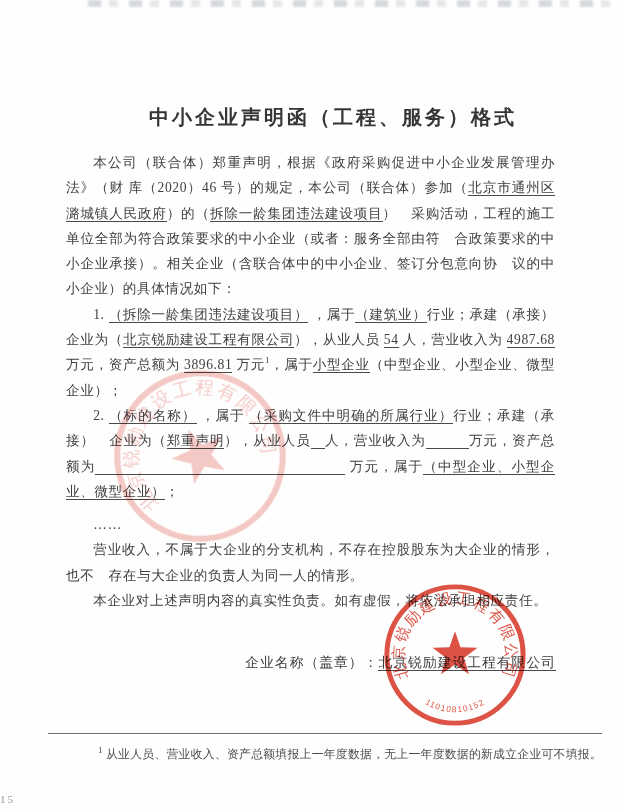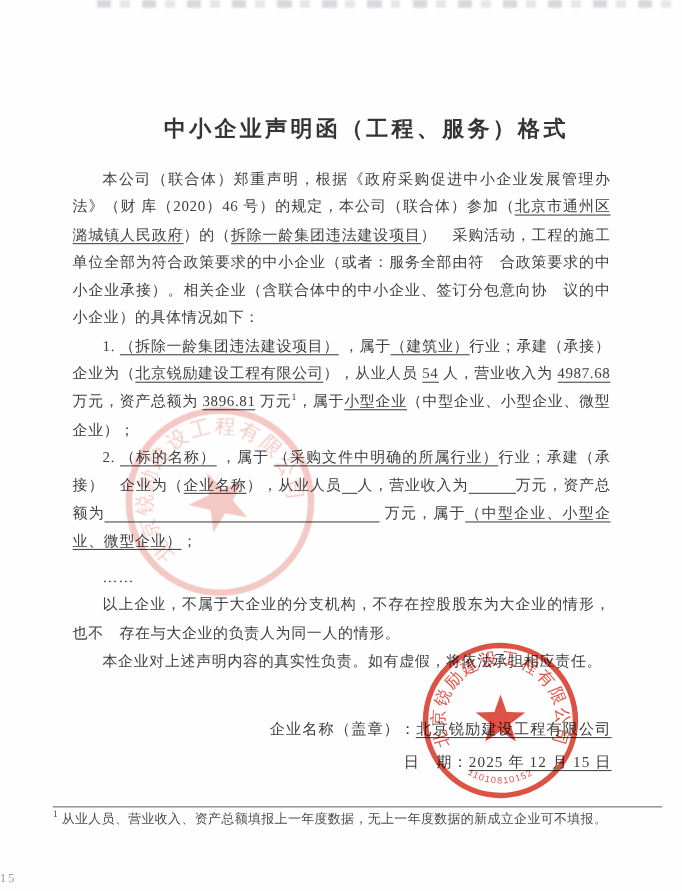--- a/index.html
+++ b/index.html
@@ -27,22 +27,22 @@
     font-size:13.6px;line-height:25.3px;text-align:justify;letter-spacing:.6px;color:#404040;font-family:Liberation Serif, serif;}
   .doc-body p{margin:0;text-indent:2em;}
   .doc-body p.ellipsis{margin-top:8px;letter-spacing:1px;}
   .u{border-bottom:1px solid #4a4a4a;}
   sup{font-size:9px;vertical-align:super;line-height:0;}
 
   .signature{position:absolute;right:64px;top:648px;text-align:right;
     font-size:13.8px;line-height:30px;letter-spacing:1px;color:#3c3c3c;margin-left:43px;}
 
   .footnote{position:absolute;left:48px;top:733px;width:554px;
-    border-top:1.2px solid #6d6d6d;padding-top:3px;
-    font-size:11.8px;letter-spacing:.3px;color:#4a4a4a;}
+    border-top:1.2px solid #6d6d6d;padding-top:13px;
+    font-size:11.8px;letter-spacing:.3px;color:#4a4a4a;text-align:right;}
 
   .page-num{position:absolute;left:0;right:0;top:793px;
     font-size:11px;color:#9a9a9a;letter-spacing:2px;}
 
   .stamp{position:absolute;pointer-events:none;mix-blend-mode:multiply;}
   .stamp-main{left:376px;top:576px;width:158px;height:158px;opacity:.88;}
   .stamp-ghost{left:104px;top:360px;width:192px;height:192px;opacity:.27;
     transform:rotate(-24deg);filter:blur(.4px);}
 </style>
 </head>
@@ -51,29 +51,28 @@
 <div class="page">
 
   <div class="scan-strip"></div>
 
 
   <div class="doc-title">中小企业声明函（工程、服务）格式</div>
 
   <div class="doc-body">
       <p><span>本公司（联合体）郑重声明，根据《政府采购促进中小企业发展管理办法》（财 库（2020）46 号）的规定，本公司（联合体）参加（</span><span class="u">北京市通州区潞城镇人民政府</span><span>）的（</span><span class="u">拆除一龄集团违法建设项目</span><span>）　采购活动，工程的施工单位全部为符合政策要求的中小企业（或者：服务全部由符　合政策要求的中小企业承接）。相关企业（含联合体中的中小企业、签订分包意向协　议的中小企业）的具体情况如下：</span></p>
       <p><span>1. </span><span class="u">（拆除一龄集团违法建设项目）</span><span> ，属于</span><span class="u">（建筑业）</span><span>行业；承建（承接）　企业为（</span><span class="u">北京锐励建设工程有限公司</span><span>），从业人员 </span><span class="u">54</span><span> 人，营业收入为 </span><span class="u">4987.68</span><span> 万元，资产总额为 </span><span class="u">3896.81</span><span> 万元</span><sup>1</sup><span>，属于</span><span class="u">小型企业</span><span>（中型企业、小型企业、微型企业）；</span></p>
-      <p><span>2. </span><span class="u">（标的名称）</span><span> ，属于 </span><span class="u">（采购文件中明确的所属行业）</span><span>行业；承建（承接）　企业为（</span><span class="u">企业名称</span><span>），从业人员</span><span class="u">　</span><span>人，营业收入为</span><span class="u">　　　</span><span>万元，资产总额为</span><span class="u">　　　　　　　　　　　　　　　　　</span><span> 万元，属于</span><span class="u">（中型企业、小型企业、微型企业）</span><span>；</span></p>
+      <p><span>2. </span><span class="u">（标的名称）</span><span> ，属于 </span><span class="u">（采购文件中明确的所属行业）</span><span>行业；承建（承接）　企业为（</span><span class="u">郑重声明</span><span>），从业人员</span><span class="u">　</span><span>人，营业收入为</span><span class="u">　　　</span><span>万元，资产总额为</span><span class="u">　　　　　　　　　　　　　　　　　</span><span> 万元，属于</span><span class="u">（中型企业、小型企业、微型企业）</span><span>；</span></p>
       <p class="ellipsis"><span>……</span></p>
-      <p><span>以上企业，不属于大企业的分支机构，不存在控股股东为大企业的情形，也不　存在与大企业的负责人为同一人的情形。</span></p>
+      <p><span>营业收入，不属于大企业的分支机构，不存在控股股东为大企业的情形，也不　存在与大企业的负责人为同一人的情形。</span></p>
       <p><span>本企业对上述声明内容的真实性负责。如有虚假，将依法承担相应责任。</span></p>
     </div>
 
   <div class="signature">
     <div><span>企业名称（盖章）：</span><span class="u">北京锐励建设工程有限公司</span></div>
-    <div><span>日　期：</span><span class="u">2025 年 12 月 15 日</span></div>
   </div>
 
   <div class="footnote"><sup>1</sup><span> 从业人员、营业收入、资产总额填报上一年度数据，无上一年度数据的新成立企业可不填报。</span></div>
 
   <div class="page-num">15</div>
 
   <svg class="stamp stamp-ghost" viewBox="0 0 160 160" xmlns="http://www.w3.org/2000/svg">
     <circle cx="80" cy="80" r="69" fill="none" stroke="#d93a2b" stroke-width="5"></circle>
     <polygon fill="#d93a2b" points="80,56 85.6,72.2 102.8,72.6 89.1,83 94.1,99.4 80,89.6 65.9,99.4 70.9,83 57.2,72.6 74.4,72.2"></polygon>
     <path id="ghostArc" d="M 35,106 A 52,52 0 1 1 125,106" fill="none"></path>

